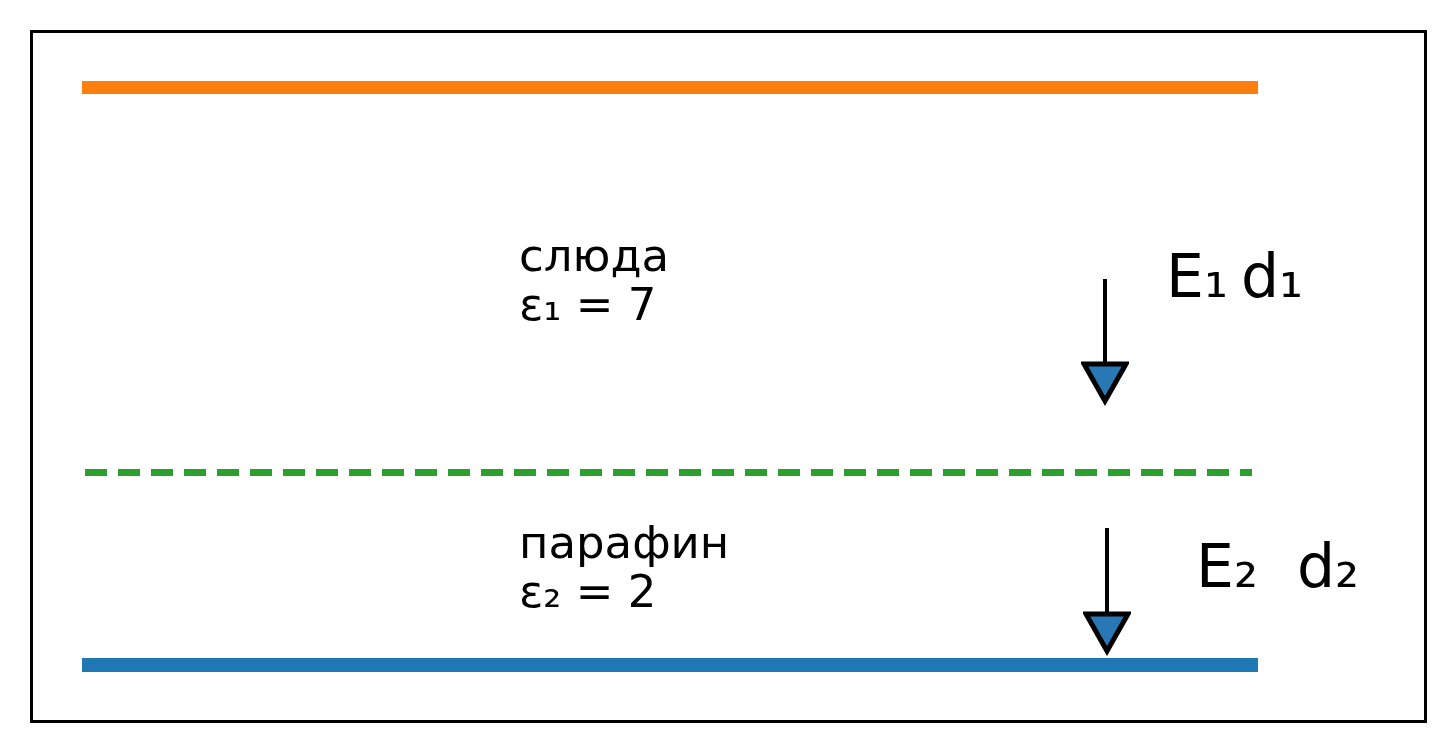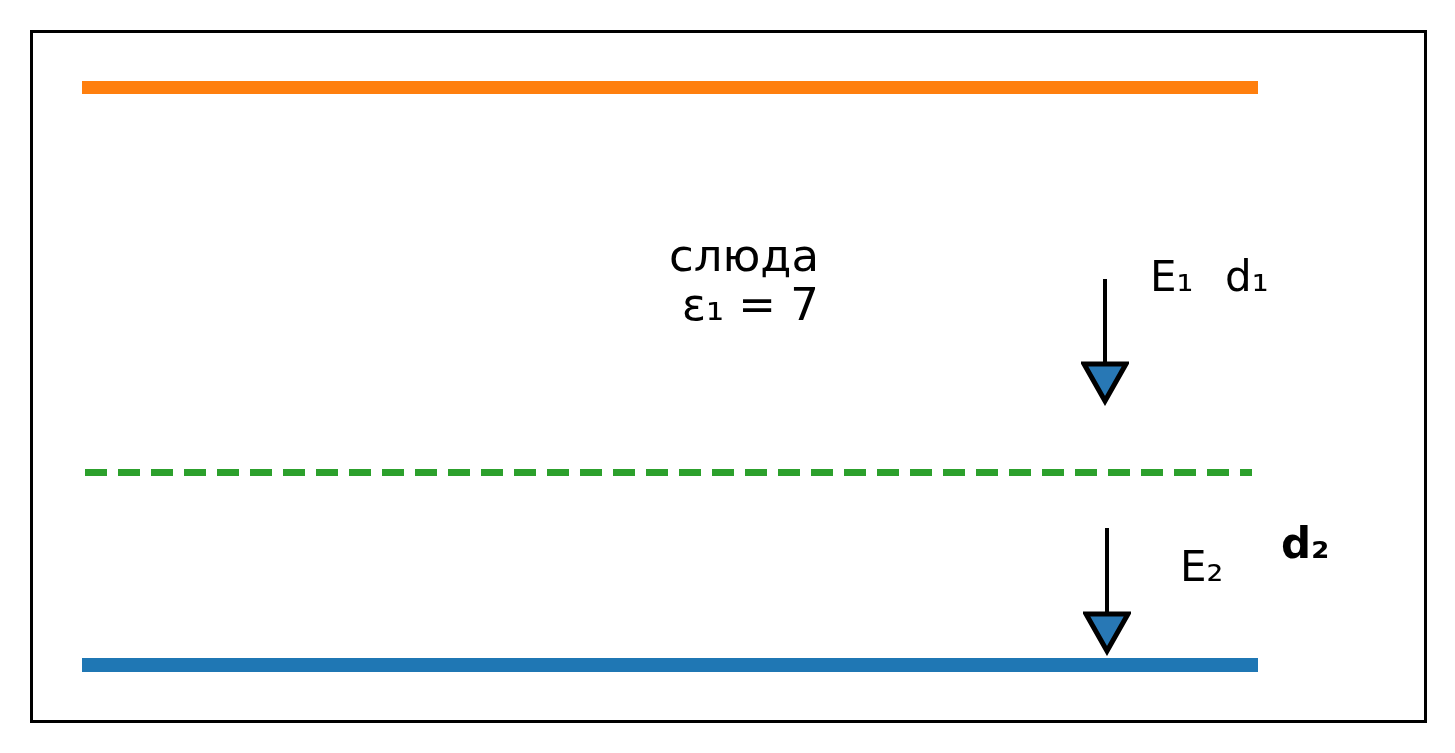--- a/index.html
+++ b/index.html
@@ -34,37 +34,38 @@
     left: 82px; top: 658px;
     width: 1176px; height: 14px;
   }
   #interface-line {
     left: 85px; top: 469px;
     width: 1167px; height: 7px;
   }
 
   .material-block {
     width: 300px;
-    text-align: right;
+    text-align: left;
     font-size: 45px;
     line-height: 49px;
     white-space: nowrap;
   }
   #material-block-1 { left: 519px; top: 231px; }
   #material-block-2 { left: 519px; top: 518px; }
 
   .side-label {
-    font-size: 42px;
+    font-size: 60px;
     line-height: 49px;
     white-space: nowrap;
+    margin-left: 16px;
   }
   #e1-label { left: 1150px; top: 252px; }
   #d1-label { left: 1225px; top: 252px; }
   #e2-label { left: 1180px; top: 542px; }
-  #d2-label { left: 1281px; top: 519px; font-weight: bold; }
+  #d2-label { left: 1281px; top: 542px; }
 
   .arrow-shaft {
     width: 4px;
     background: #000000;
   }
   #e1-arrow-shaft { left: 1103px; top: 279px; height: 85px; }
   #e2-arrow-shaft { left: 1105px; top: 528px; height: 85px; }
 
   #e1-arrow-head { left: 1081px; top: 358px; }
   #e2-arrow-head { left: 1083px; top: 608px; }
@@ -80,20 +81,24 @@
 
   <div id="interface-line" class="abs" style="background: repeating-linear-gradient(to right, rgb(44, 160, 44) 0px, rgb(44, 160, 44) 22px, transparent 22px, transparent 33px);"></div>
 
   <div id="bottom-plate" class="abs" style="background: rgb(31, 119, 180);"></div>
 
   <div id="material-block-1" class="abs material-block">
     <div>слюда</div>
     <div>ε₁ = 7</div>
   </div>
 
+  <div id="material-block-2" class="abs material-block">
+    <div>парафин</div>
+    <div>ε₂ = 2</div>
+  </div>
 
   <div id="e1-arrow-shaft" class="abs arrow-shaft"></div>
   <svg id="e1-arrow-head" class="abs" width="48" height="48" viewBox="0 0 48 48">
     <polygon points="3,6 45,6 24,43" stroke-width="5" stroke-linejoin="miter" stroke="#000000" fill="#2878b5"></polygon>
   </svg>
   <div id="e1-label" class="abs side-label">E₁</div>
   <div id="d1-label" class="abs side-label">d₁</div>
 
   <div id="e2-arrow-shaft" class="abs arrow-shaft"></div>
   <svg id="e2-arrow-head" class="abs" width="48" height="48" viewBox="0 0 48 48">

